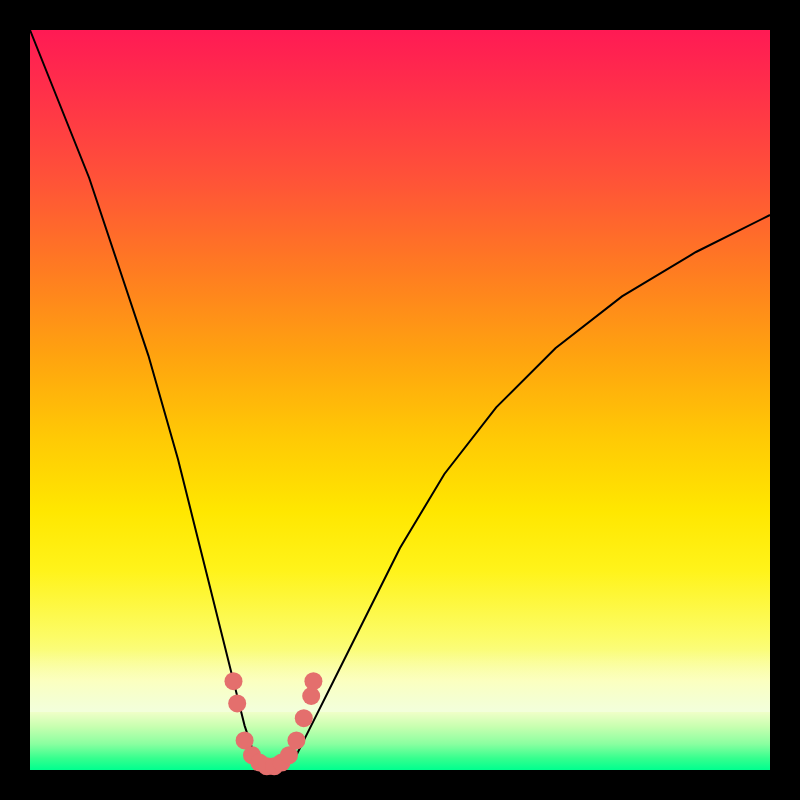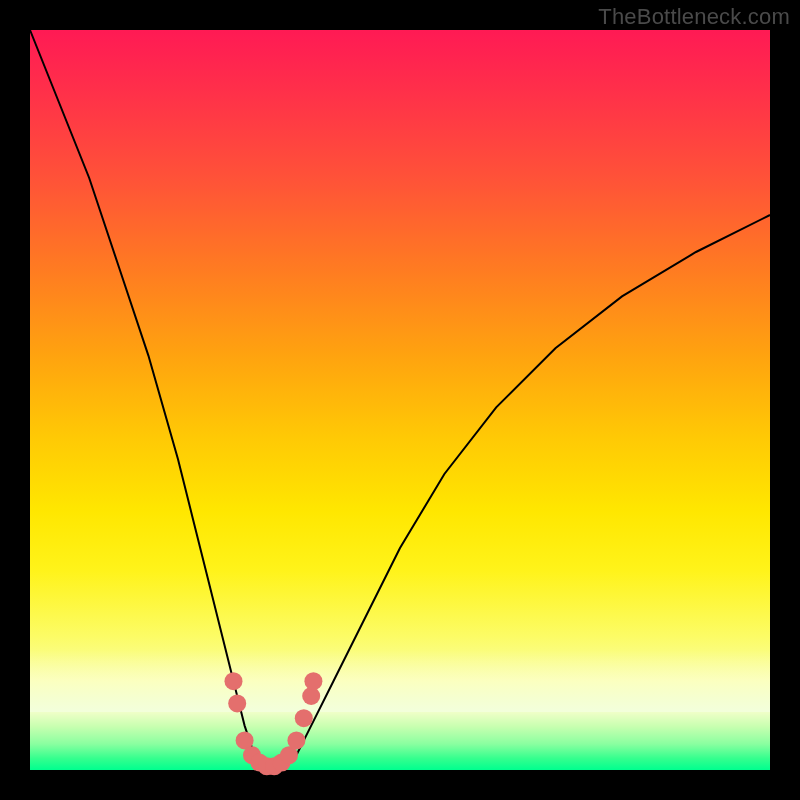--- a/index.html
+++ b/index.html
@@ -99,14 +99,13 @@
           <circle cx="259.00" cy="725.20" r="9" class="marker"></circle>
           <circle cx="266.40" cy="710.40" r="9" class="marker"></circle>
           <circle cx="273.80" cy="688.20" r="9" class="marker"></circle>
           <circle cx="281.20" cy="666.00" r="9" class="marker"></circle>
           <circle cx="283.42" cy="651.20" r="9" class="marker"></circle>
         </g>
     </svg>
 
   </div>
 
-  <div class="watermark">TheBottleneck.com</div>
 </div>
 
 </body></html>

